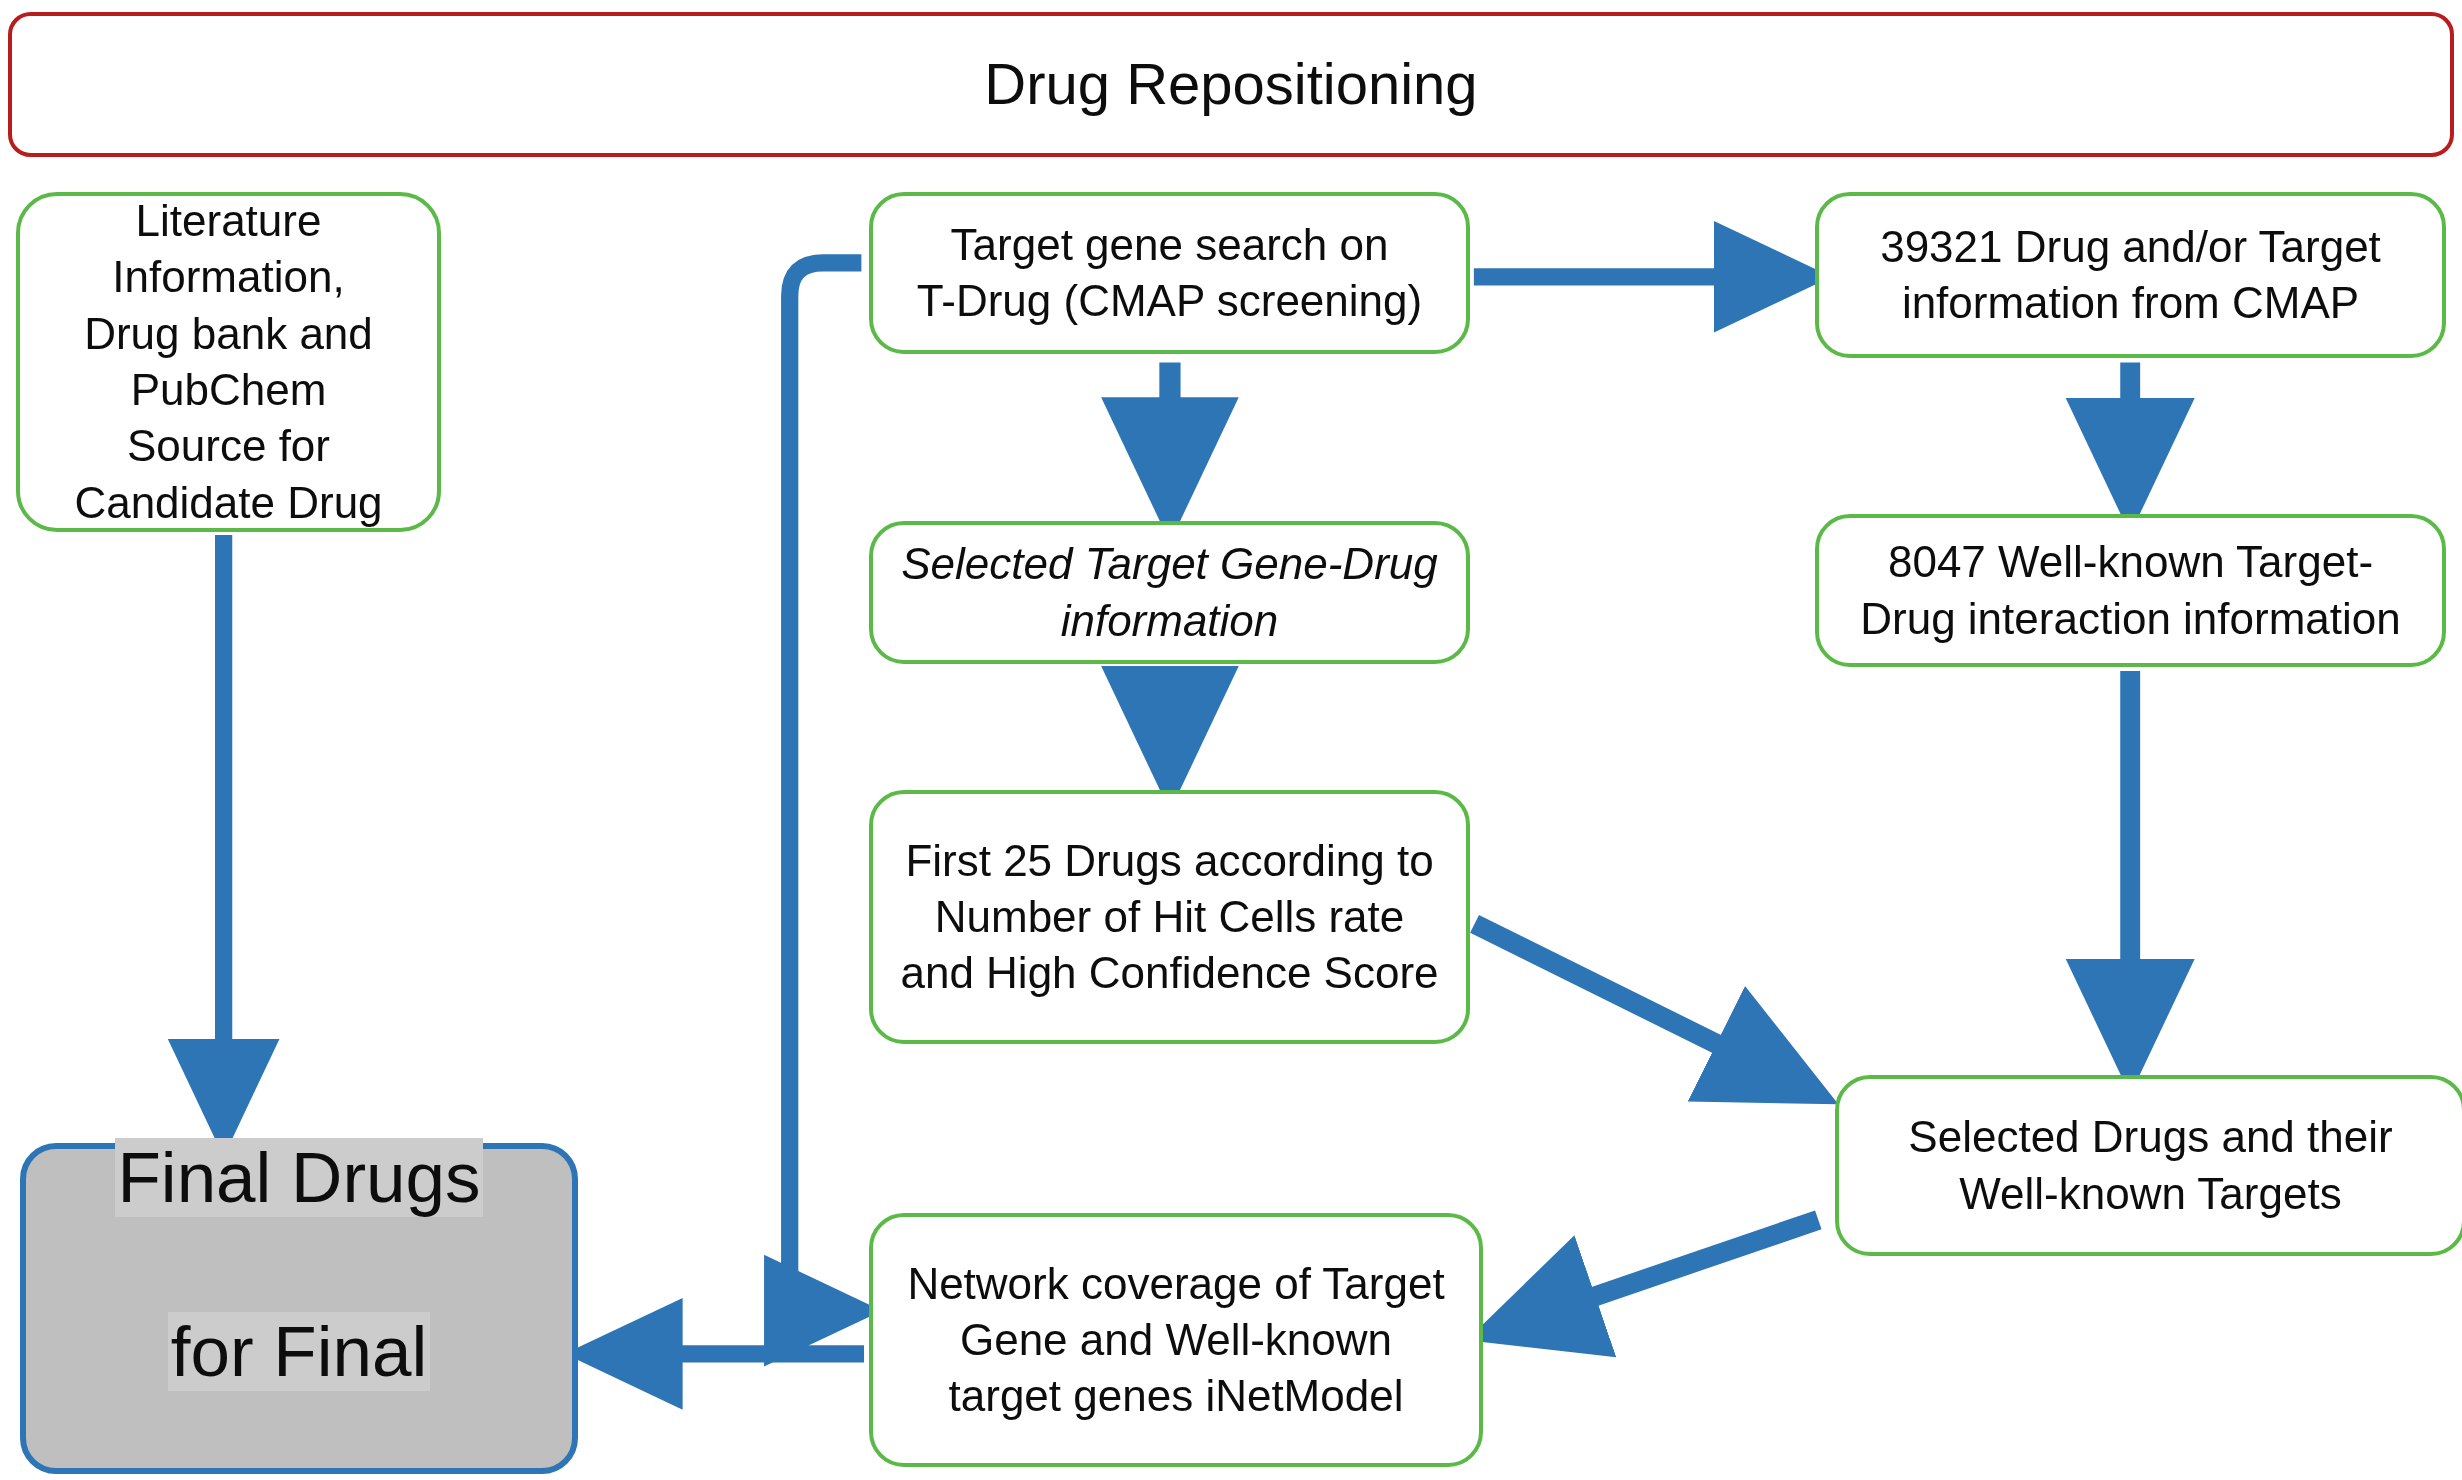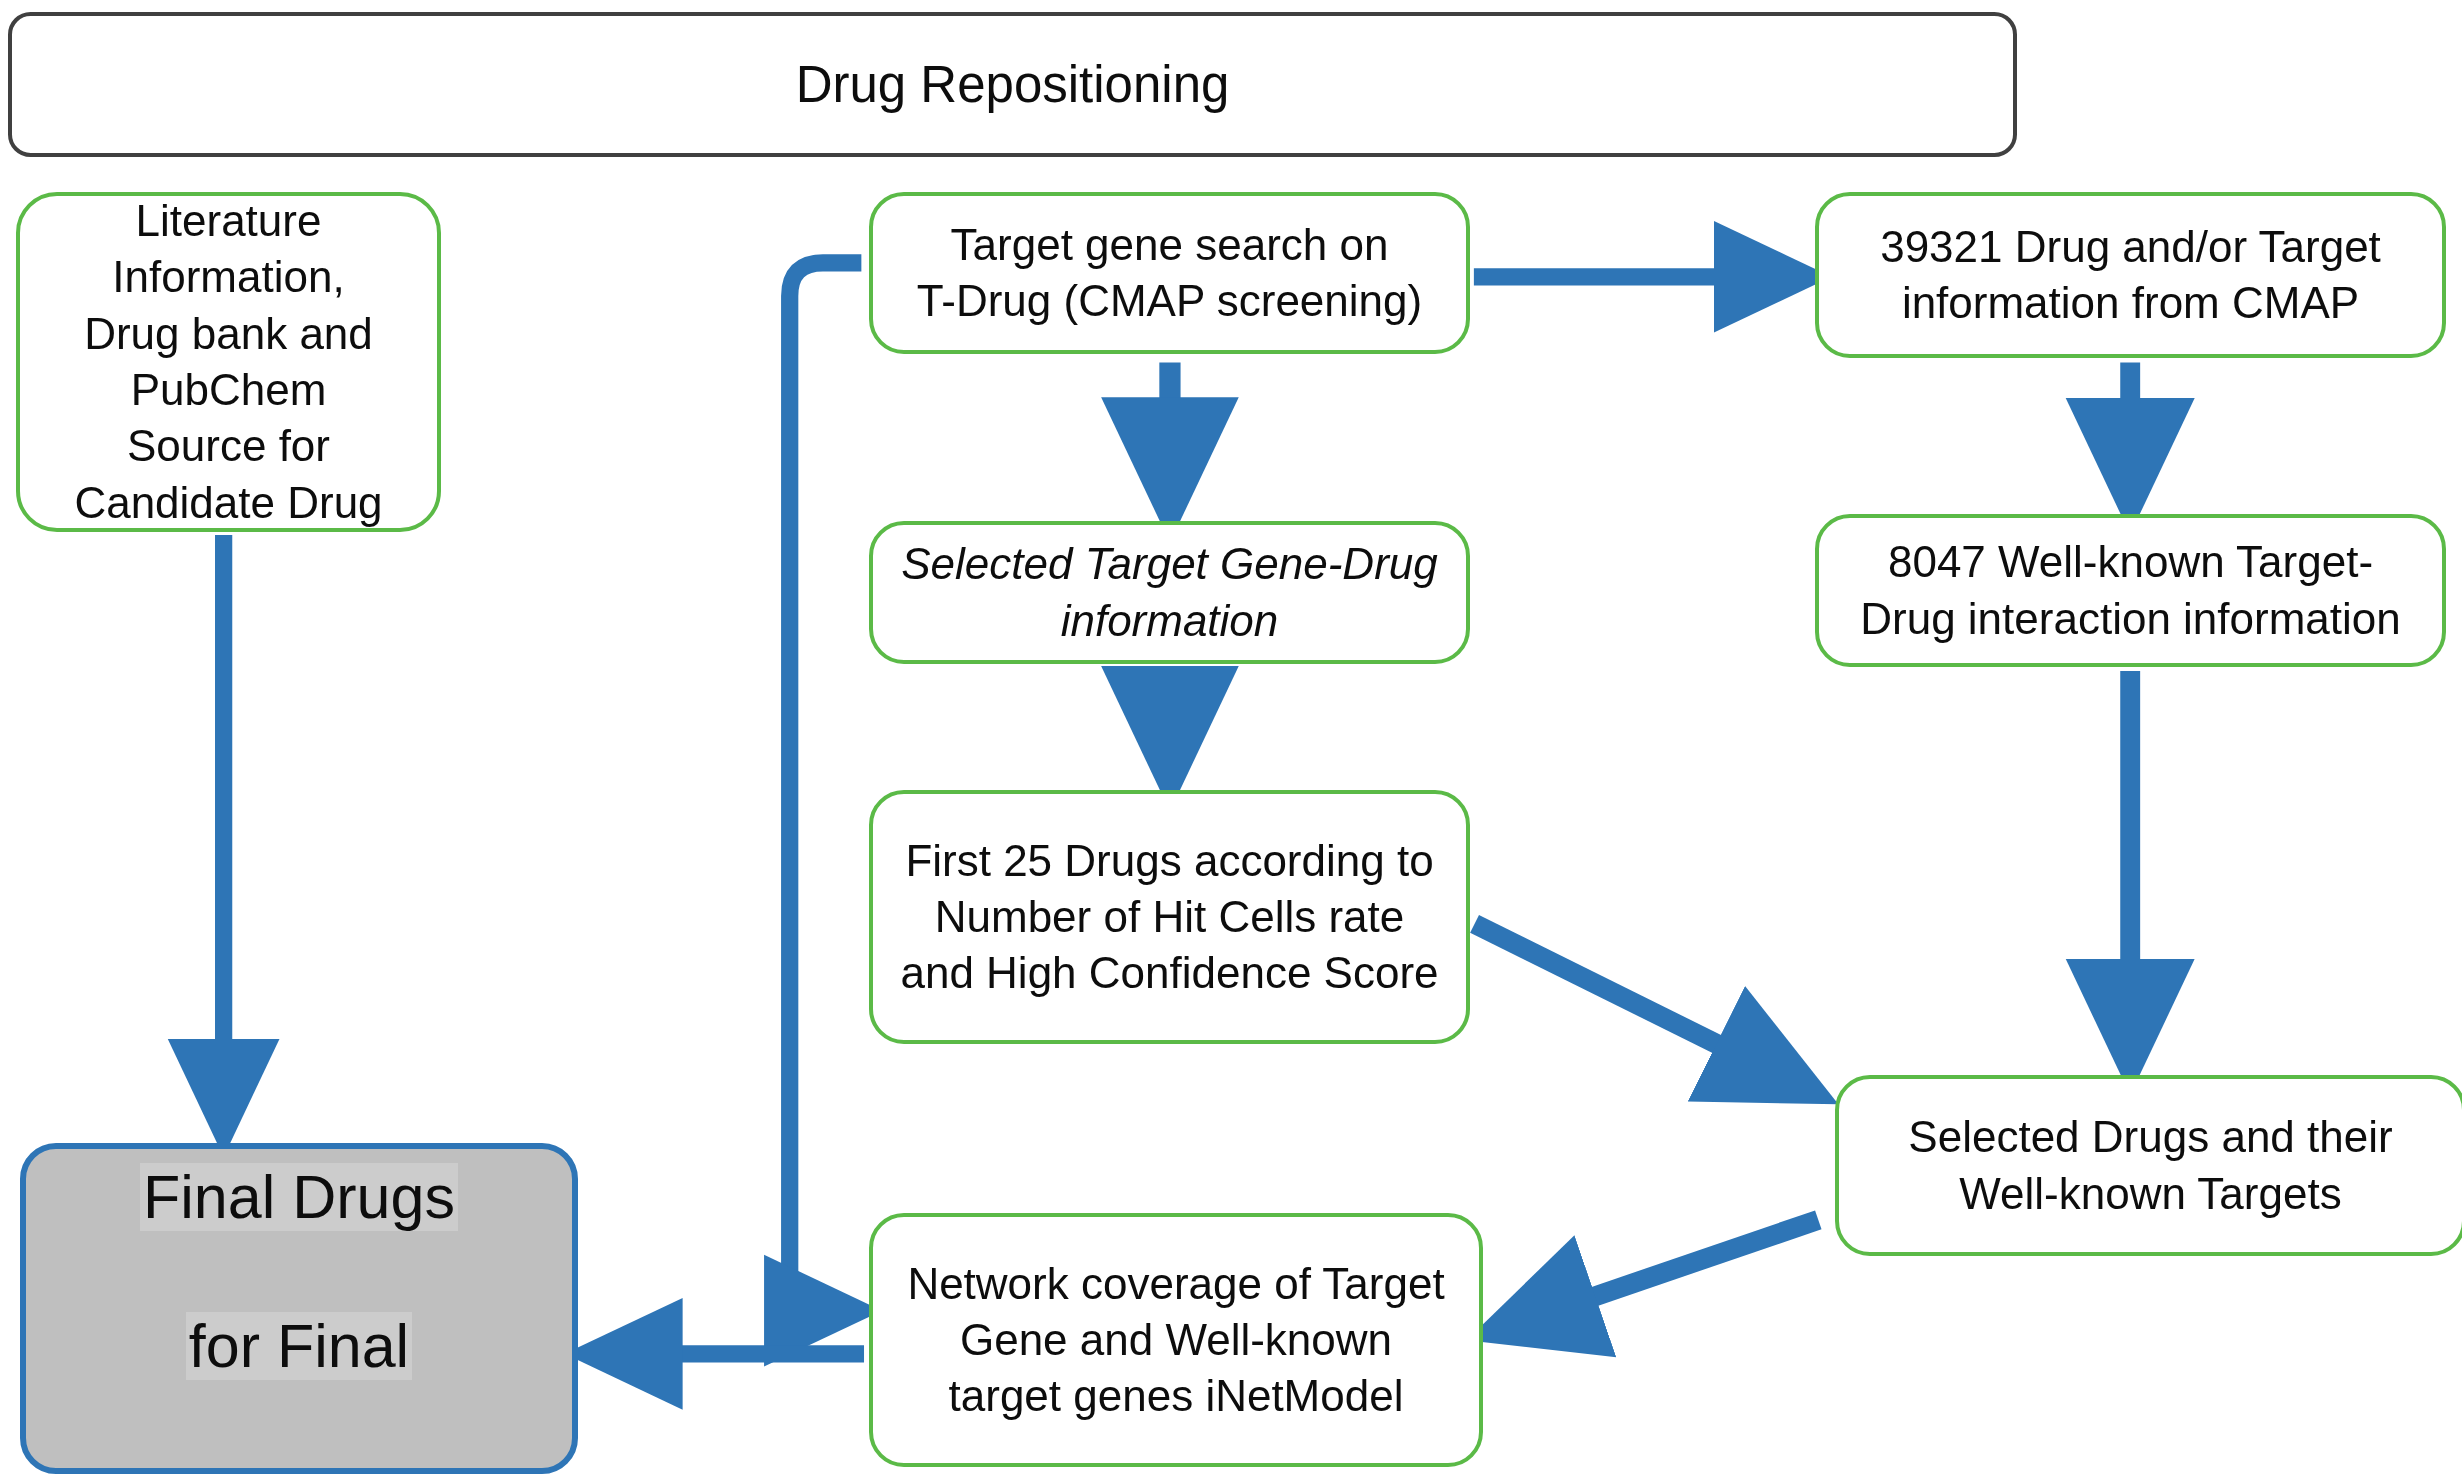--- a/index.html
+++ b/index.html
@@ -29,26 +29,26 @@
   }
   .node .label {
     width: 100%;
     white-space: pre-line;
   }
 
   
   #title-box {
     left: 8px;
     top: 12px;
-    width: 2009px;
+    width: 2446px;
     height: 145px;
-    border: 4px solid #404040;
+    border: 4px solid #b91c1c;
     border-radius: 22.6px;
     background: #ffffff;
-    font-size: 51px;
+    font-size: 58px;
     line-height: 1.05;
     font-weight: 400;
   }
 
   
   .green-box {
     border: 4.6px solid #5BBA47;
     border-radius: 35px;
     background: #ffffff;
     font-size: 44px;
@@ -90,21 +90,21 @@
     width: 614px; height: 254px;
   }
 
   
   #node-final {
     left: 20px; top: 1143px;
     width: 558px; height: 331px;
     border: 6px solid #2E75B6;
     border-radius: 36px;
     background: #BFBFBF;
-    font-size: 61px;
+    font-size: 71px;
     line-height: 1.22;
   }
   #node-final .label span {
     background: #CCCCCC;
     padding: 0 2.7px;
   }
 
   
   #arrows {
     position: absolute;

